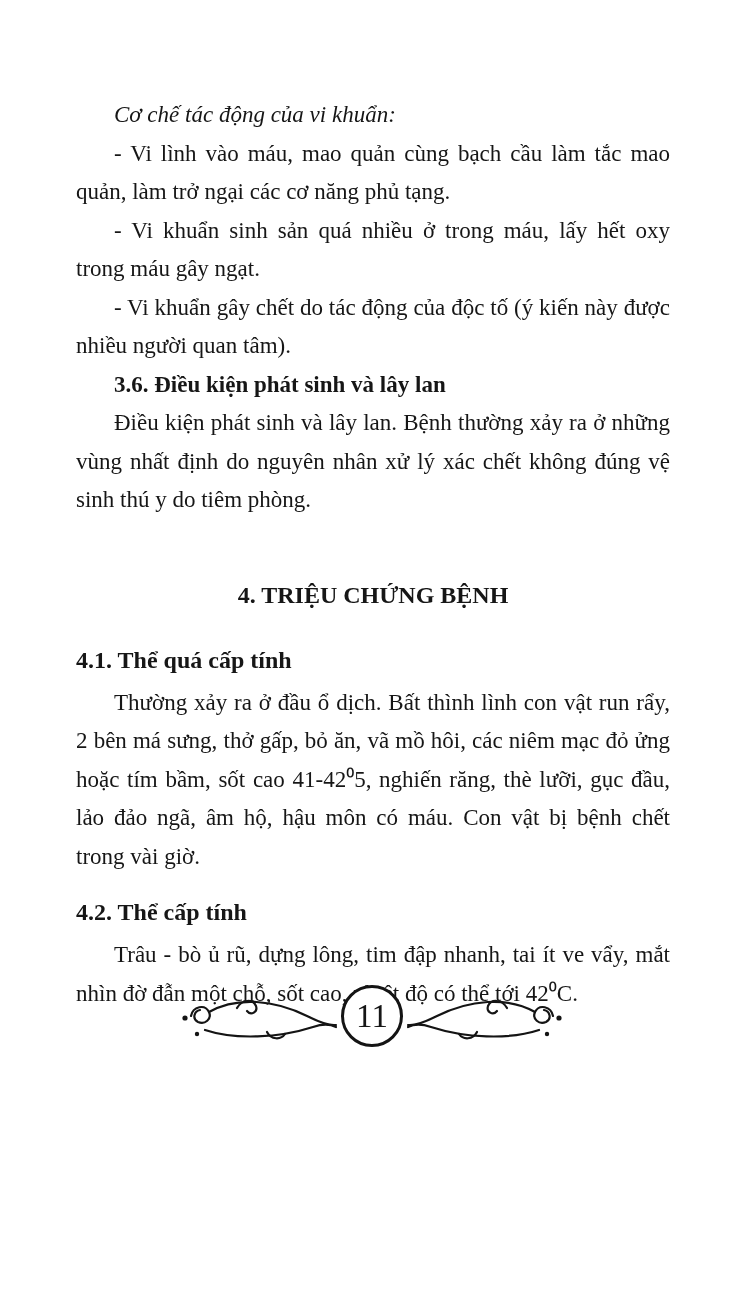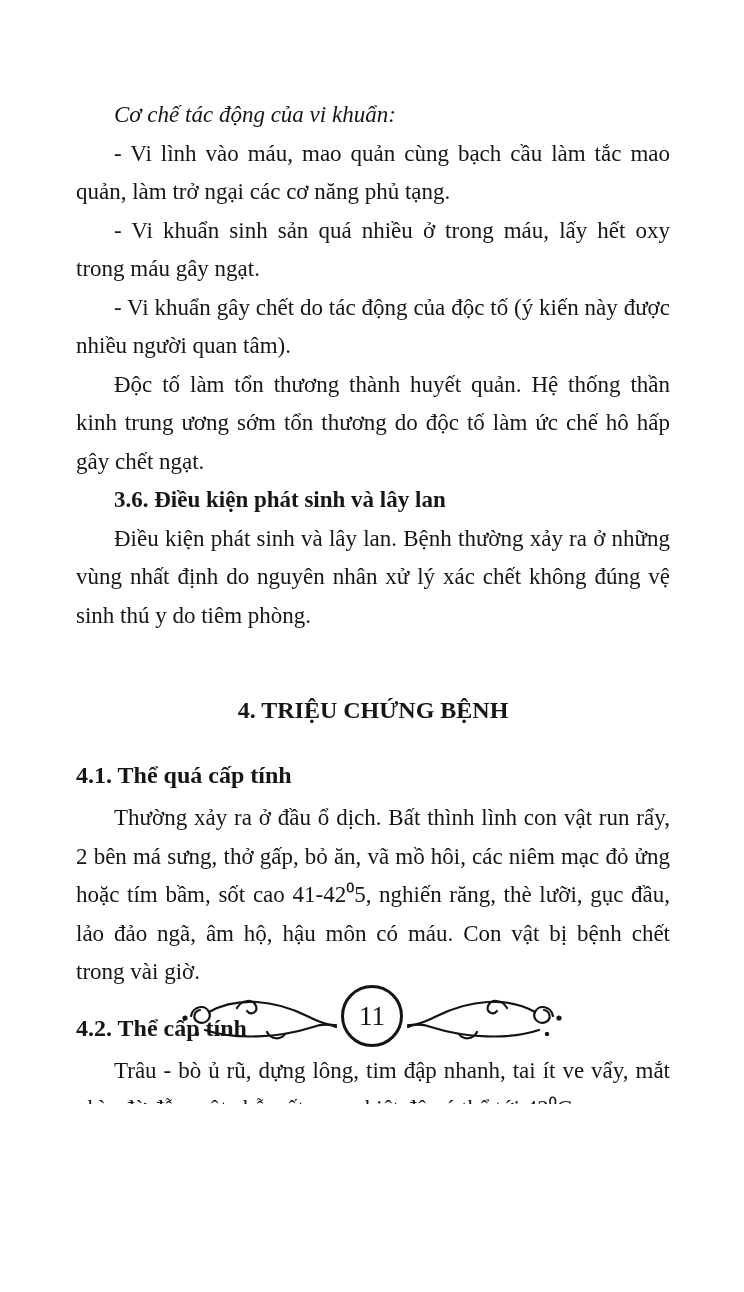--- a/index.html
+++ b/index.html
@@ -71,39 +71,38 @@
   }
   .page-circle {
     width: 56px;
     height: 56px;
     border: 3px solid #141414;
     border-radius: 50%;
     background: #ffffff;
     display: flex;
     align-items: center;
     justify-content: center;
-    font-size: 27px;
+    font-size: 33px;
     line-height: 1;
     position: relative;
     z-index: 2;
     flex: 0 0 auto;
   }
 </style>
 </head>
 <body>
 
 <div class="page">
   <div class="content">
 
     <p class="para italic-heading">Cơ chế tác động của vi khuẩn:</p>
 
     <p class="para">- Vi lình vào máu, mao quản cùng bạch cầu làm tắc mao quản, làm trở ngại các cơ năng phủ tạng.</p>
     <p class="para">- Vi khuẩn sinh sản quá nhiều ở trong máu, lấy hết oxy trong máu gây ngạt.</p>
     <p class="para">- Vi khuẩn gây chết do tác động của độc tố (ý kiến này được nhiều người quan tâm).</p>
-    <p class="para">Độc tố làm tổn thương thành huyết quản. Hệ thống thần kinh trung ương sớm tổn thương do độc tố làm ức chế hô hấp gây chết ngạt.</p>
 
     <p class="para bold-indent-heading">3.6. Điều kiện phát sinh và lây lan</p>
 
     <p class="para">Điều kiện phát sinh và lây lan. Bệnh thường xảy ra ở những vùng nhất định do nguyên nhân xử lý xác chết không đúng vệ sinh thú y do tiêm phòng.</p>
 
     <h2 class="para center-heading">4. TRIỆU CHỨNG BỆNH</h2>
 
     <h3 class="para sub-heading">4.1. Thể quá cấp tính</h3>
     <p class="para">Thường xảy ra ở đầu ổ dịch. Bất thình lình con vật run rẩy, 2 bên má sưng, thở gấp, bỏ ăn, vã mồ hôi, các niêm mạc đỏ ửng hoặc tím bầm, sốt cao 41-42⁰5, nghiến răng, thè lưỡi, gục đầu, lảo đảo ngã, âm hộ, hậu môn có máu. Con vật bị bệnh chết trong vài giờ.</p>
 

